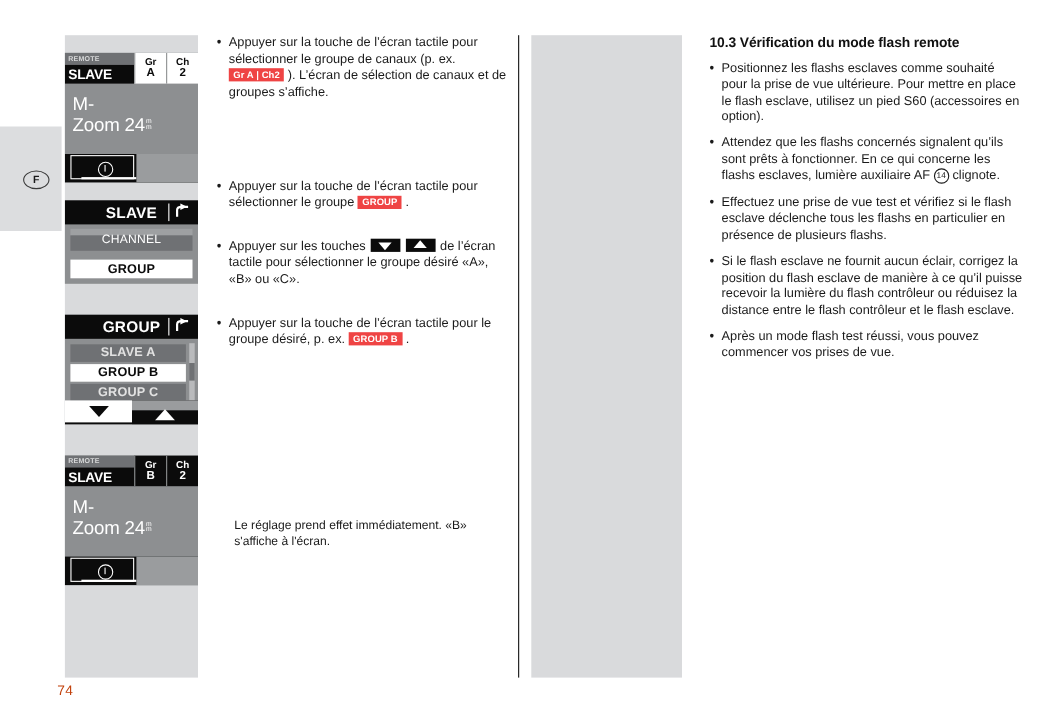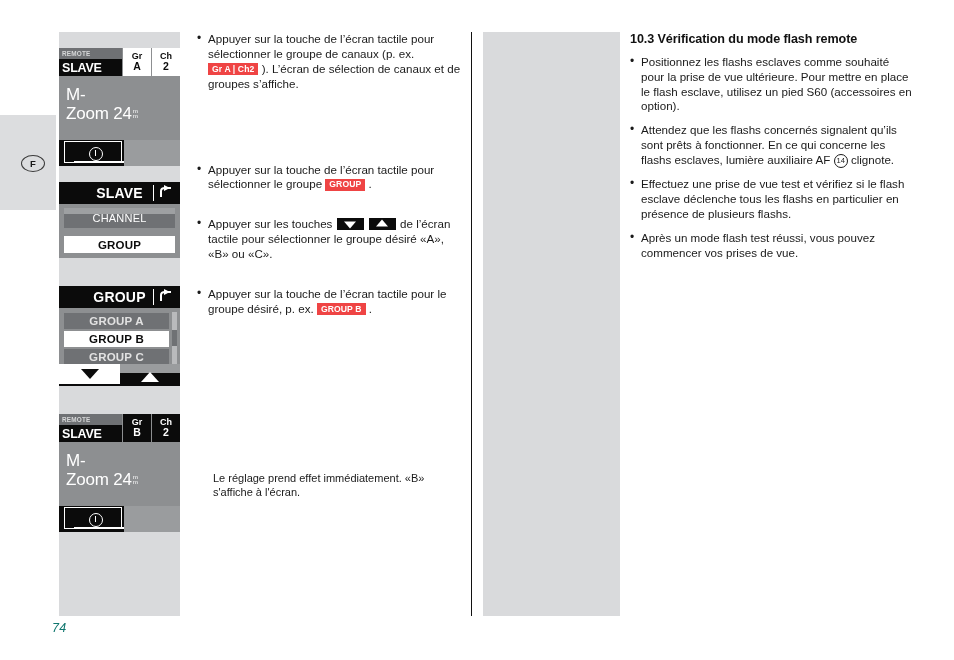--- a/index.html
+++ b/index.html
@@ -26,23 +26,22 @@
   
   .gray-col{position:absolute;background:#d9dadc;}
   .gc-left{left:59px;top:32px;width:121px;height:584px;}
   .gc-right{left:483px;top:32px;width:137px;height:584px;}
 
   
   .vrule{position:absolute;left:471px;top:32px;width:1.4px;height:584px;background:#121212;}
 
   
   .pagenum{
-    position:absolute;left:52px;top:621px;font-size:12.5px;color:#0f766e;
+    position:absolute;left:52px;top:621px;font-size:12.5px;color:#c2410c;
     letter-spacing:.3px;
-    font-style:italic;
   }
 
   
   .lcd{position:absolute;left:59px;width:121px;background:#8d8f91;
        box-sizing:border-box;overflow:hidden;}
 
   
   .lcdA{height:118px;}
   .lcdA .topbar{display:flex;height:28px;width:100%;}
   .lcdA .tb-left{flex:0 0 63px;display:flex;flex-direction:column;}
@@ -160,21 +159,21 @@
     content:"";position:absolute;left:0;top:0;width:100%;height:9px;background:#9a9c9e;
   }
   .tri-dn{width:0;height:0;border-left:9px solid transparent;
           border-right:9px solid transparent;border-top:10px solid #0b0b0b;}
   .tri-up{width:0;height:0;border-left:9px solid transparent;
           border-right:9px solid transparent;border-bottom:10px solid #ffffff;
           position:relative;z-index:2;margin-top:3px;}
 
   
   .col-mid{position:absolute;left:197px;top:32px;width:268px;}
-  .col-right{position:absolute;left:630px;top:32px;width:285px;}
+  .col-right{position:absolute;left:645px;top:32px;width:285px;}
 
   h3.head{
     font-size:12.6px;font-weight:700;margin:0 0 7px 0;line-height:1.25;
     color:#111;letter-spacing:-.1px;
   }
   ul.bul{list-style:none;margin:0;padding:0;}
   ul.bul li{
     position:relative;padding-left:11px;font-size:11.6px;line-height:1.285;
     color:#1a1a1a;margin-bottom:9px;
   }
@@ -274,21 +273,21 @@
       <span class="sep"></span>
       <span class="back">
         <svg width="19" height="18" viewBox="0 0 19 18">
           <path d="M4 13 L4 7 Q4 4 8 4 L14 4" stroke="#fff" stroke-width="2" fill="none"></path>
           <path d="M7 1 L13 4 L7 7 Z" fill="#fff"></path>
         </svg>
       </span>
     </div>
     <div class="list">
       <div class="litem dim">
-          <span>GROUP A</span>
+          <span>SLAVE A</span>
         </div>
       <div class="litem sel">
           <span>GROUP B</span>
         </div>
       <div class="litem dim">
           <span>GROUP C</span>
         </div>
       <div class="scroll-track"></div>
       <div class="scroll-thumb"></div>
     </div>
@@ -351,19 +350,20 @@
   <div class="mid-tail">
     <p class="plain">Le réglage prend effet immédiatement. «B» s'affiche à l'écran.</p>
   </div>
 
   <div class="col-right">
     <h3 class="head">10.3 Vérification du mode flash remote</h3>
     <ul class="bul">
       <li>Positionnez les flashs esclaves comme souhaité pour la prise de vue ultérieure. Pour mettre en place le flash esclave, utilisez un pied S60 (accessoires en option).</li>
       <li><span>Attendez que les flashs concernés signalent qu’ils sont prêts à fonctionner. En ce qui concerne les flashs esclaves, lumière auxiliaire AF </span><span class="circnum">14</span><span> clignote.</span></li>
       <li>Effectuez une prise de vue test et vérifiez si le flash esclave déclenche tous les flashs en particulier en présence de plusieurs flashs.</li>
+      <li>Si le flash esclave ne fournit aucun éclair, corrigez la position du flash esclave de manière à ce qu’il puisse recevoir la lumière du flash contrôleur ou réduisez la distance entre le flash contrôleur et le flash esclave.</li>
       <li>Après un mode flash test réussi, vous pouvez commencer vos prises de vue.</li>
     </ul>
   </div>
 
   <div class="pagenum">74</div>
 
 </div>
 
 </body></html>

